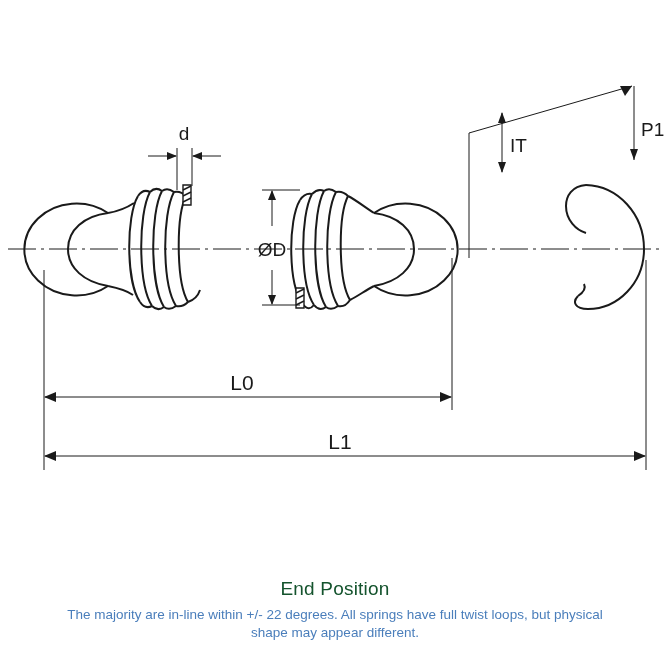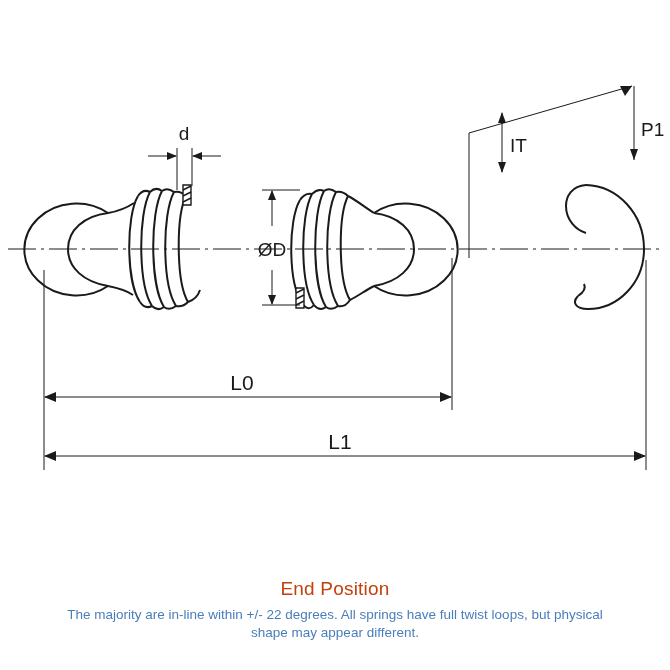--- a/index.html
+++ b/index.html
@@ -27,21 +27,21 @@
     top: 0;
   }
   .caption-block {
     position: absolute;
     left: 0;
     top: 578px;
     width: 670px;
     text-align: center;
   }
   .caption-title {
-    color: #c2410c;
+    color: #14532d;
     font-size: 19px;
     font-family: "Liberation Sans", sans-serif;
     margin: 0 0 6px 0;
     letter-spacing: 0.2px;
   }
   .caption-sub {
     color: #4a7ebb;
     font-size: 13.5px;
     line-height: 18px;
     font-family: "Liberation Sans", sans-serif;

